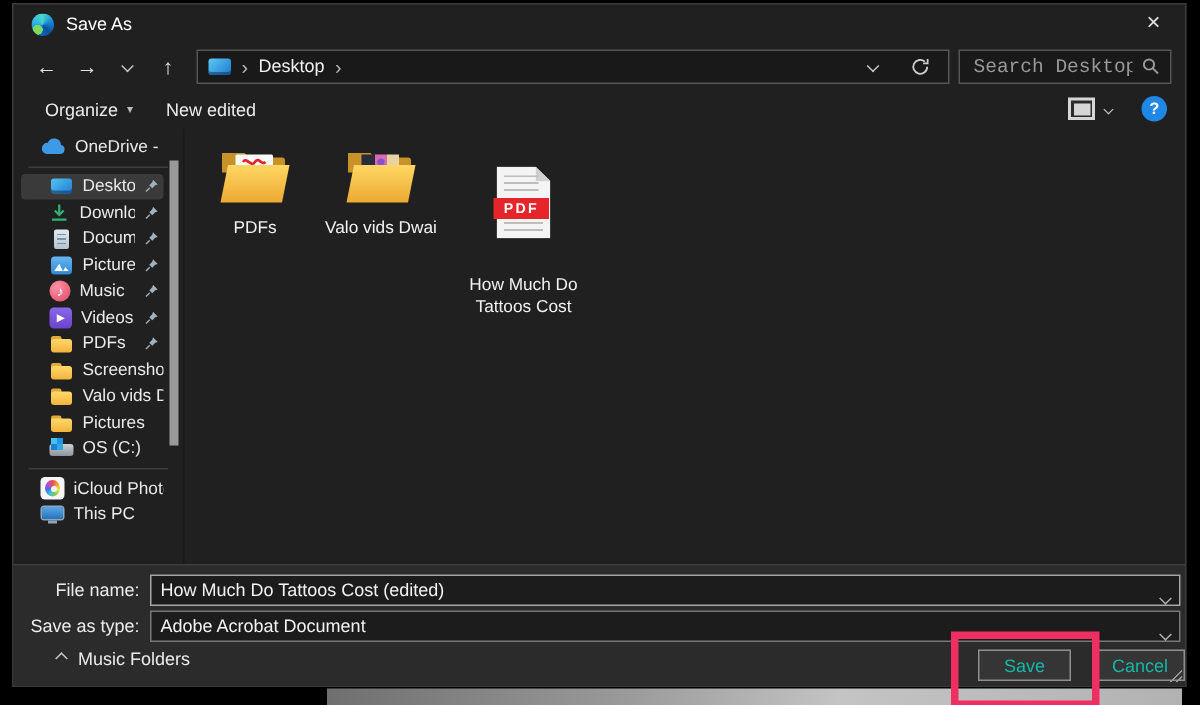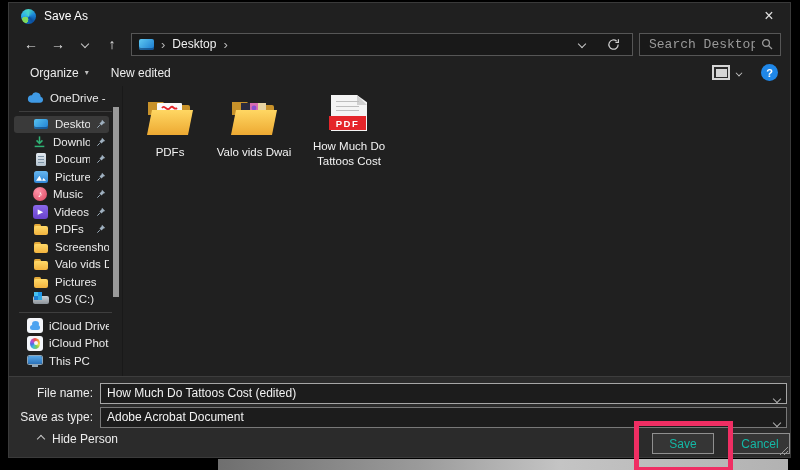--- a/index.html
+++ b/index.html
@@ -107,21 +107,21 @@
   .pc-ico::after{content:"";position:absolute;left:1px;right:1px;top:2px;height:8px;border-radius:1.5px;
     background:linear-gradient(180deg,#57a7e8,#2a71b8);box-shadow:0 0 0 1px #8fa6b8}
   .pc-ico::before{content:"";position:absolute;left:5px;right:5px;bottom:1px;height:2px;background:#8fa6b8}
   
   .main{flex:1;position:relative}
   .files{display:flex;align-items:flex-start;gap:10px;padding:9px 0 0 14px}
   .file-item{display:flex;flex-direction:column;align-items:center;gap:8px}
   .file-item.w1{width:66px}.file-item.w2{width:82px}.file-item.w3{width:88px}
   .file-label{font-size:11.5px;line-height:1.3;color:#f2f2f2;text-align:center}
   .nowrap{white-space:nowrap}
-  .pdf-icon{position:relative;width:36px;height:36px;margin:0 auto}
+  .pdf-icon{position:relative;width:36px;height:48px;margin:16px auto}
   .pdf-page{position:absolute;inset:0;background:#f4f4f4;
     clip-path:polygon(0 0,72% 0,100% 20%,100% 100%,0 100%)}
   .pdf-fold{position:absolute;right:0;top:0;width:10px;height:10px;background:#cfcfcf;
     clip-path:polygon(0 0,100% 100%,0 100%)}
   .pdf-lines1{position:absolute;top:6px;left:5px;right:8px;height:13px;
     background:repeating-linear-gradient(180deg,#bdbdbd 0 1.2px,rgba(0,0,0,0) 1.2px 4.6px)}
   .pdf-lines2{position:absolute;bottom:4px;left:5px;right:5px;height:7px;
     background:repeating-linear-gradient(180deg,#bdbdbd 0 1.2px,rgba(0,0,0,0) 1.2px 4.6px)}
   .pdf-band{position:absolute;left:-2px;right:1px;top:21px;height:14px;background:#e5252a;
     color:#fff;font-weight:bold;font-size:9.5px;letter-spacing:1.5px;
@@ -332,24 +332,20 @@
         <span class="side-label">Pictures</span>
       </div>
 
       <div class="side-item lvl2">
         <span class="ico drive-ico"></span>
         <span class="side-label">OS (C:)</span>
       </div>
 
       <div class="side-sep"></div>
 
-      <div class="side-item lvl1">
-        <span class="ico icd-ico"></span>
-        <span class="side-label">iCloud Drive</span>
-      </div>
 
       <div class="side-item lvl1">
         <span class="ico icp-ico"></span>
         <span class="side-label">iCloud Photos</span>
       </div>
 
       <div class="side-item lvl1">
         <span class="ico pc-ico"></span>
         <span class="side-label">This PC</span>
       </div>
@@ -423,21 +419,21 @@
     <div class="frow r2">
       <span class="flabel">Save as type:</span>
       <span class="fcombo">
         <span class="ftext">Adobe Acrobat Document</span>
         <span class="fchev"><span class="cv small" style="border-color:#b0b0b0"></span></span>
       </span>
     </div>
 
     <div class="hide-folders">
       <span class="cv small up"></span>
-      <span>Hide Person</span>
+      <span>Music Folders</span>
     </div>
 
     <div class="btn save">Save</div>
     <div class="btn cancel">Cancel</div>
   </div>
 
   <div class="grip"></div>
 </div>
 
 <div class="bg-scrollbar"></div>

